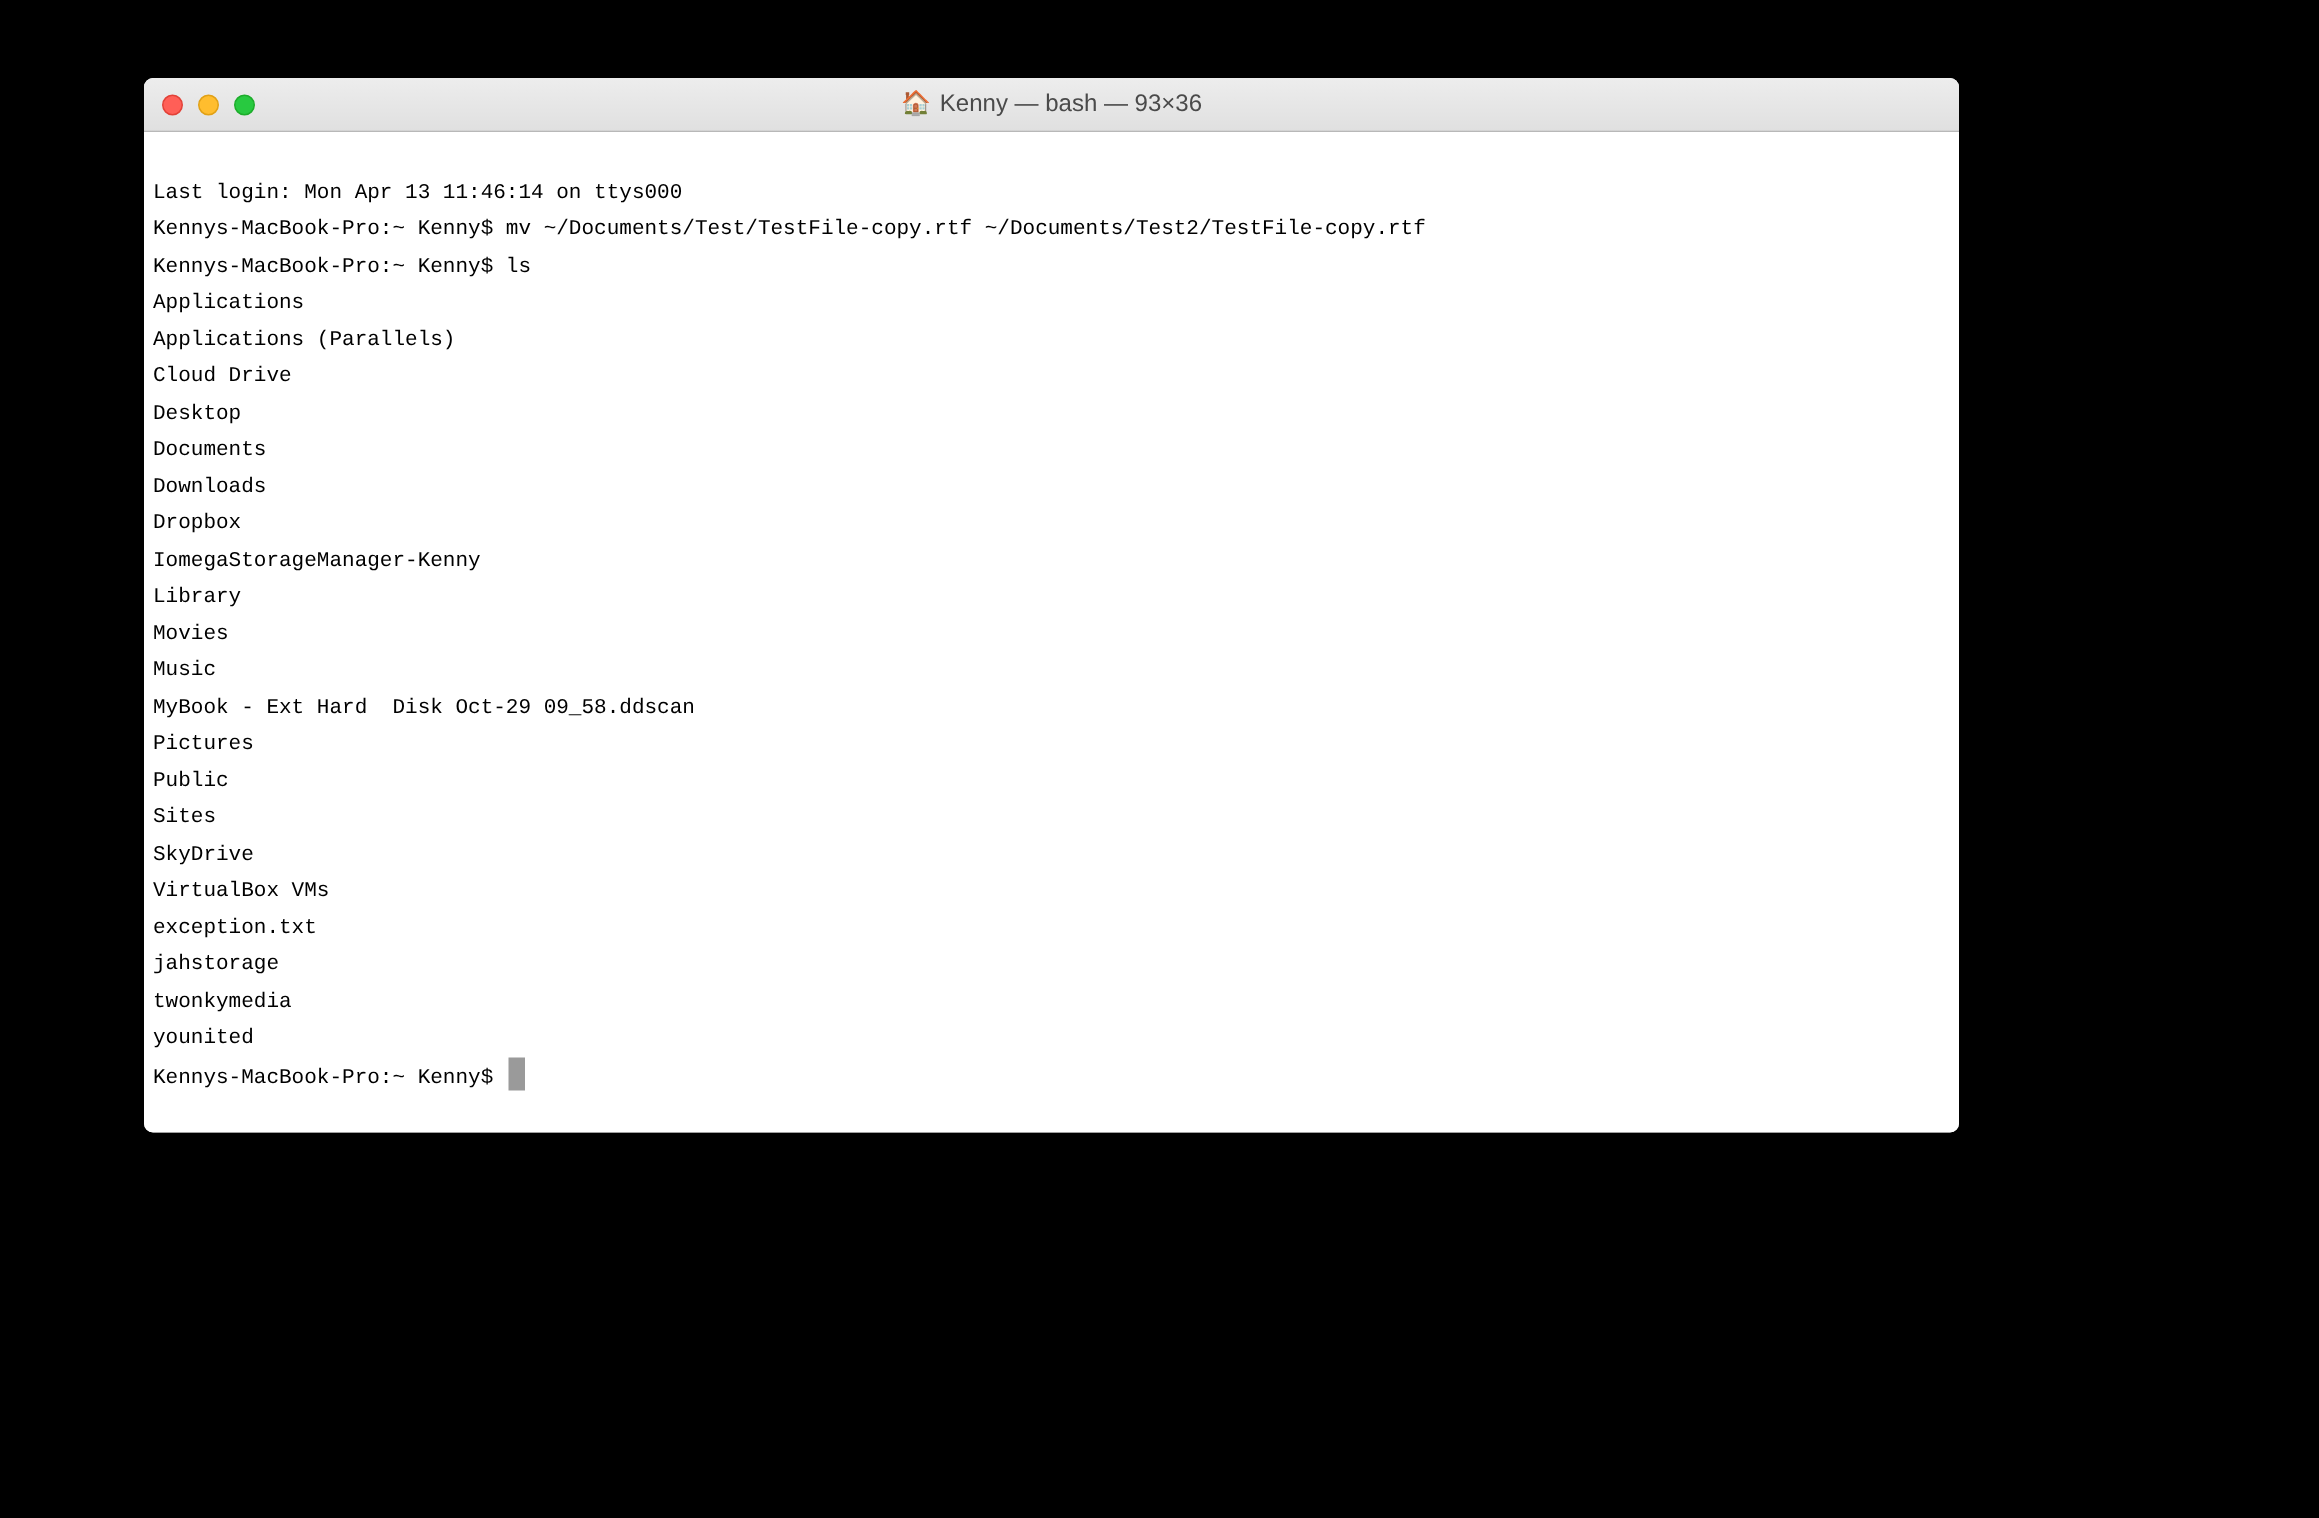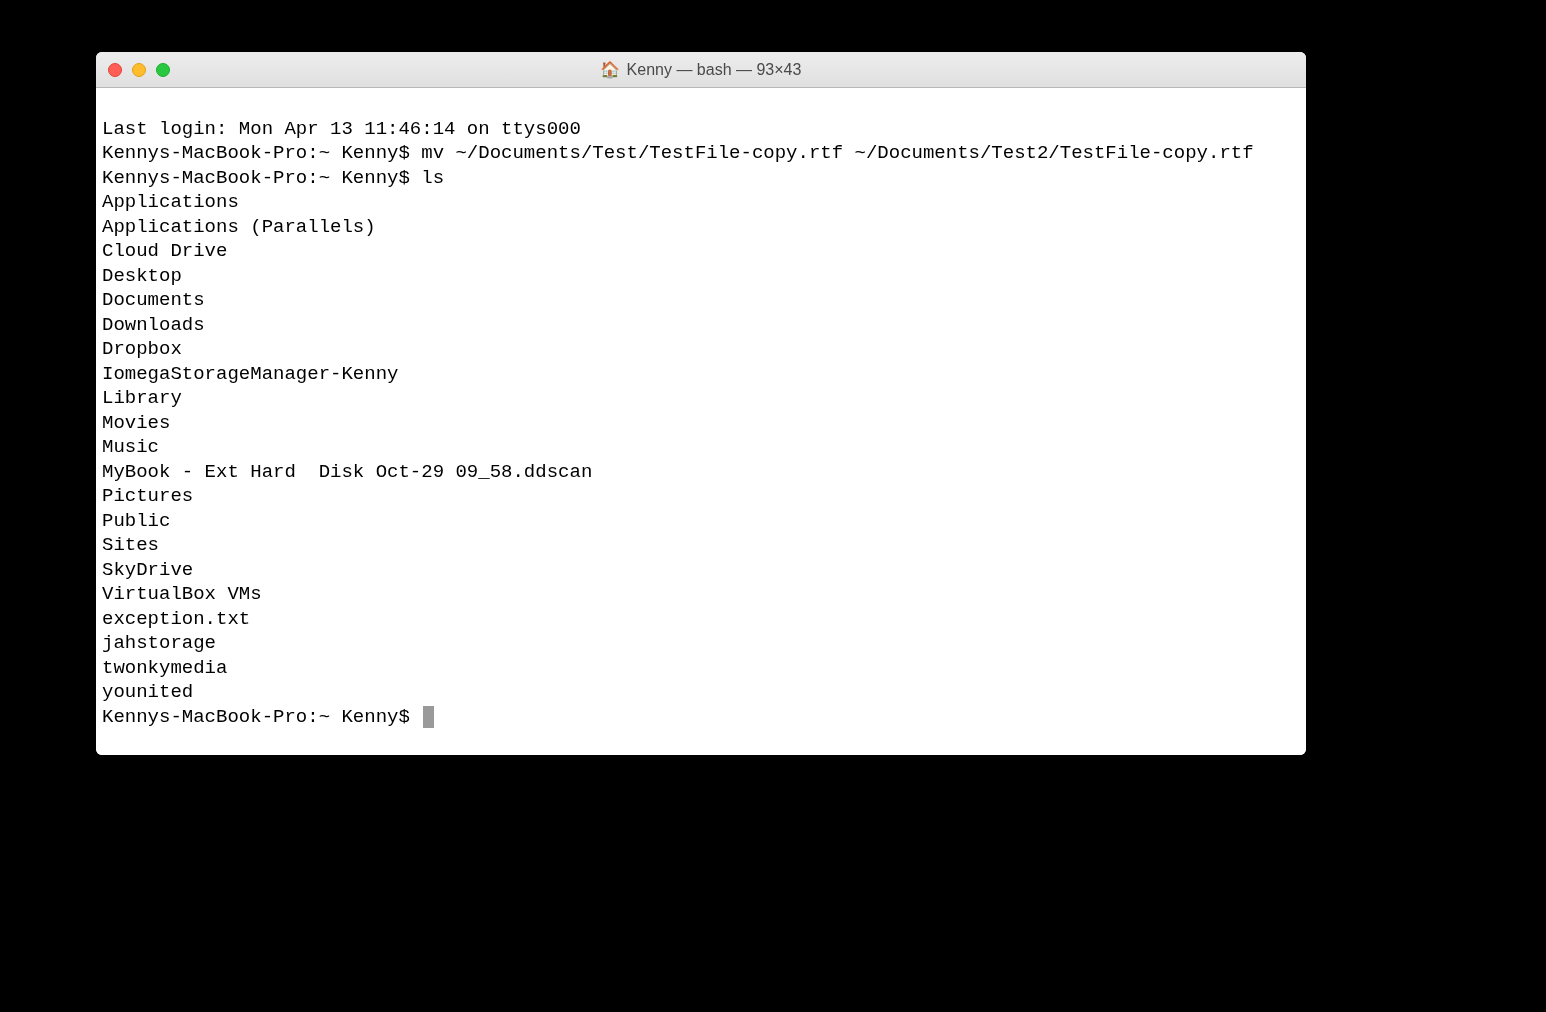--- a/index.html
+++ b/index.html
@@ -56,21 +56,21 @@
     }
     .home-icon {
       display: inline-block;
       font-size: 16px;
       line-height: 1;
       color: #b07b3e;
     }
     .terminal-body {
       padding: 4px 6px;
       font-family: Menlo, Monaco, "Courier New", monospace;
-      font-size: 19px;
+      font-size: 14px;
       line-height: 24.5px;
       color: #000;
       background: #ffffff;
       white-space: pre-wrap;
       word-break: break-all;
       height: calc(100% - 36px);
       overflow: hidden;
     }
     .term-line { display: block; }
     .prompt-line { display: block; }
@@ -88,20 +88,20 @@
 
 <div class="window">
   <div class="titlebar">
     <div class="traffic-lights">
       <div class="light close"></div>
       <div class="light min"></div>
       <div class="light max"></div>
     </div>
     <div class="title-center">
       <span class="home-icon">🏠</span>
-      <span>Kenny — bash — 93×43</span>
+      <span>Kenny — bash — 93×36</span>
     </div>
   </div>
 
   <div class="terminal-body">
 <span class="term-line">Last login: Mon Apr 13 11:46:14 on ttys000</span><span class="prompt-line">Kennys-MacBook-Pro:~ Kenny$ mv ~/Documents/Test/TestFile-copy.rtf ~/Documents/Test2/TestFile-copy.rtf</span><span class="prompt-line">Kennys-MacBook-Pro:~ Kenny$ ls</span><span id="ls-output"><span class="term-line">Applications</span><span class="term-line">Applications (Parallels)</span><span class="term-line">Cloud Drive</span><span class="term-line">Desktop</span><span class="term-line">Documents</span><span class="term-line">Downloads</span><span class="term-line">Dropbox</span><span class="term-line">IomegaStorageManager-Kenny</span><span class="term-line">Library</span><span class="term-line">Movies</span><span class="term-line">Music</span><span class="term-line">MyBook - Ext Hard  Disk Oct-29 09_58.ddscan</span><span class="term-line">Pictures</span><span class="term-line">Public</span><span class="term-line">Sites</span><span class="term-line">SkyDrive</span><span class="term-line">VirtualBox VMs</span><span class="term-line">exception.txt</span><span class="term-line">jahstorage</span><span class="term-line">twonkymedia</span><span class="term-line">younited</span></span><span class="prompt-line"><span>Kennys-MacBook-Pro:~ Kenny$ </span><span class="cursor-block"></span></span>
   </div>
 </div>
 
 </body></html>

